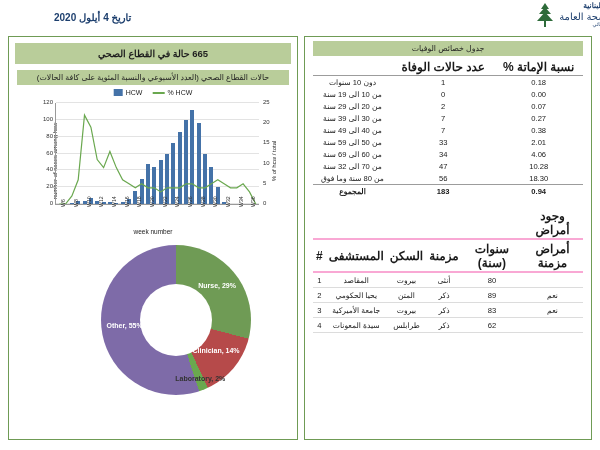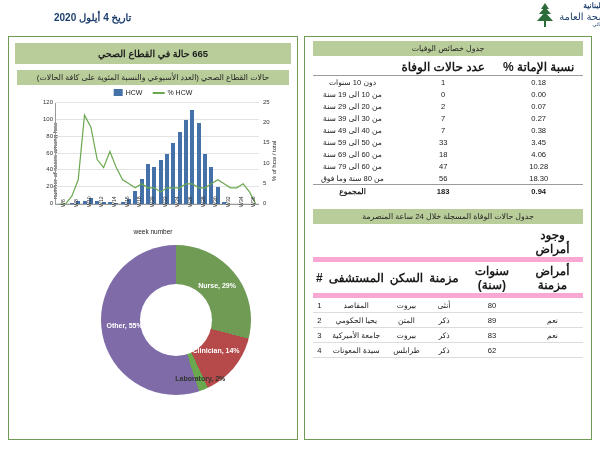--- a/index.html
+++ b/index.html
@@ -177,21 +177,21 @@
     text-align: center;
     border: 0;
   }
   .tbl thead th {
     border-bottom: 1px solid #9c9c9c;
     font-weight: bold;
     font-size: 12px;
   }
   .tbl.deaths td.lbl { text-align: center; }
   .tbl.deaths tr.total td { font-weight: bold; border-top: 1px solid #9c9c9c; }
-  .tbl.hosp thead th { border-bottom: 5px solid #f9a8d4; }
+  .tbl.hosp thead th { border-bottom: 2px solid #f9a8d4; }
   .tbl.hosp td { padding: 2.5px 3px; }
   .tbl.hosp tbody tr { border-bottom: 1px solid #dcdcdc; }
   .spacer-8 { height: 8px; }
 </style>
 </head>
 <body>
 
 <div id="page">
 
   <div class="header">
@@ -358,50 +358,49 @@
             <td>0.27</td>
             <td>7</td>
             <td class="lbl">من 30 الى 39 سنة</td>
           </tr>
           <tr>
             <td>0.38</td>
             <td>7</td>
             <td class="lbl">من 40 الى 49 سنة</td>
           </tr>
           <tr>
-            <td>3.45</td>
+            <td>2.01</td>
             <td>33</td>
             <td class="lbl">من 50 الى 59 سنة</td>
           </tr>
           <tr>
             <td>4.06</td>
-            <td>18</td>
+            <td>34</td>
             <td class="lbl">من 60 الى 69 سنة</td>
           </tr>
           <tr>
             <td>10.28</td>
             <td>47</td>
-            <td class="lbl">من 60 الى 79 سنة</td>
+            <td class="lbl">من 70 الى 32 سنة</td>
           </tr>
           <tr>
             <td>18.30</td>
             <td>56</td>
             <td class="lbl">من 80 سنة وما فوق</td>
           </tr>
           <tr class="total">
             <td>0.94</td>
             <td>183</td>
             <td>المجموع</td>
           </tr>
         </tbody>
     </table>
 
     <div class="spacer-8"></div>
 
-    <div class="subband">جدول حالات الوفاة المسجلة خلال 24 ساعة المنصرمة</div>
 
     <table class="tbl hosp">
       <thead>
         <tr>
           <th>وجود أمراض</th>
           <th></th>
           <th></th>
           <th></th>
           <th></th>
           <th></th>

